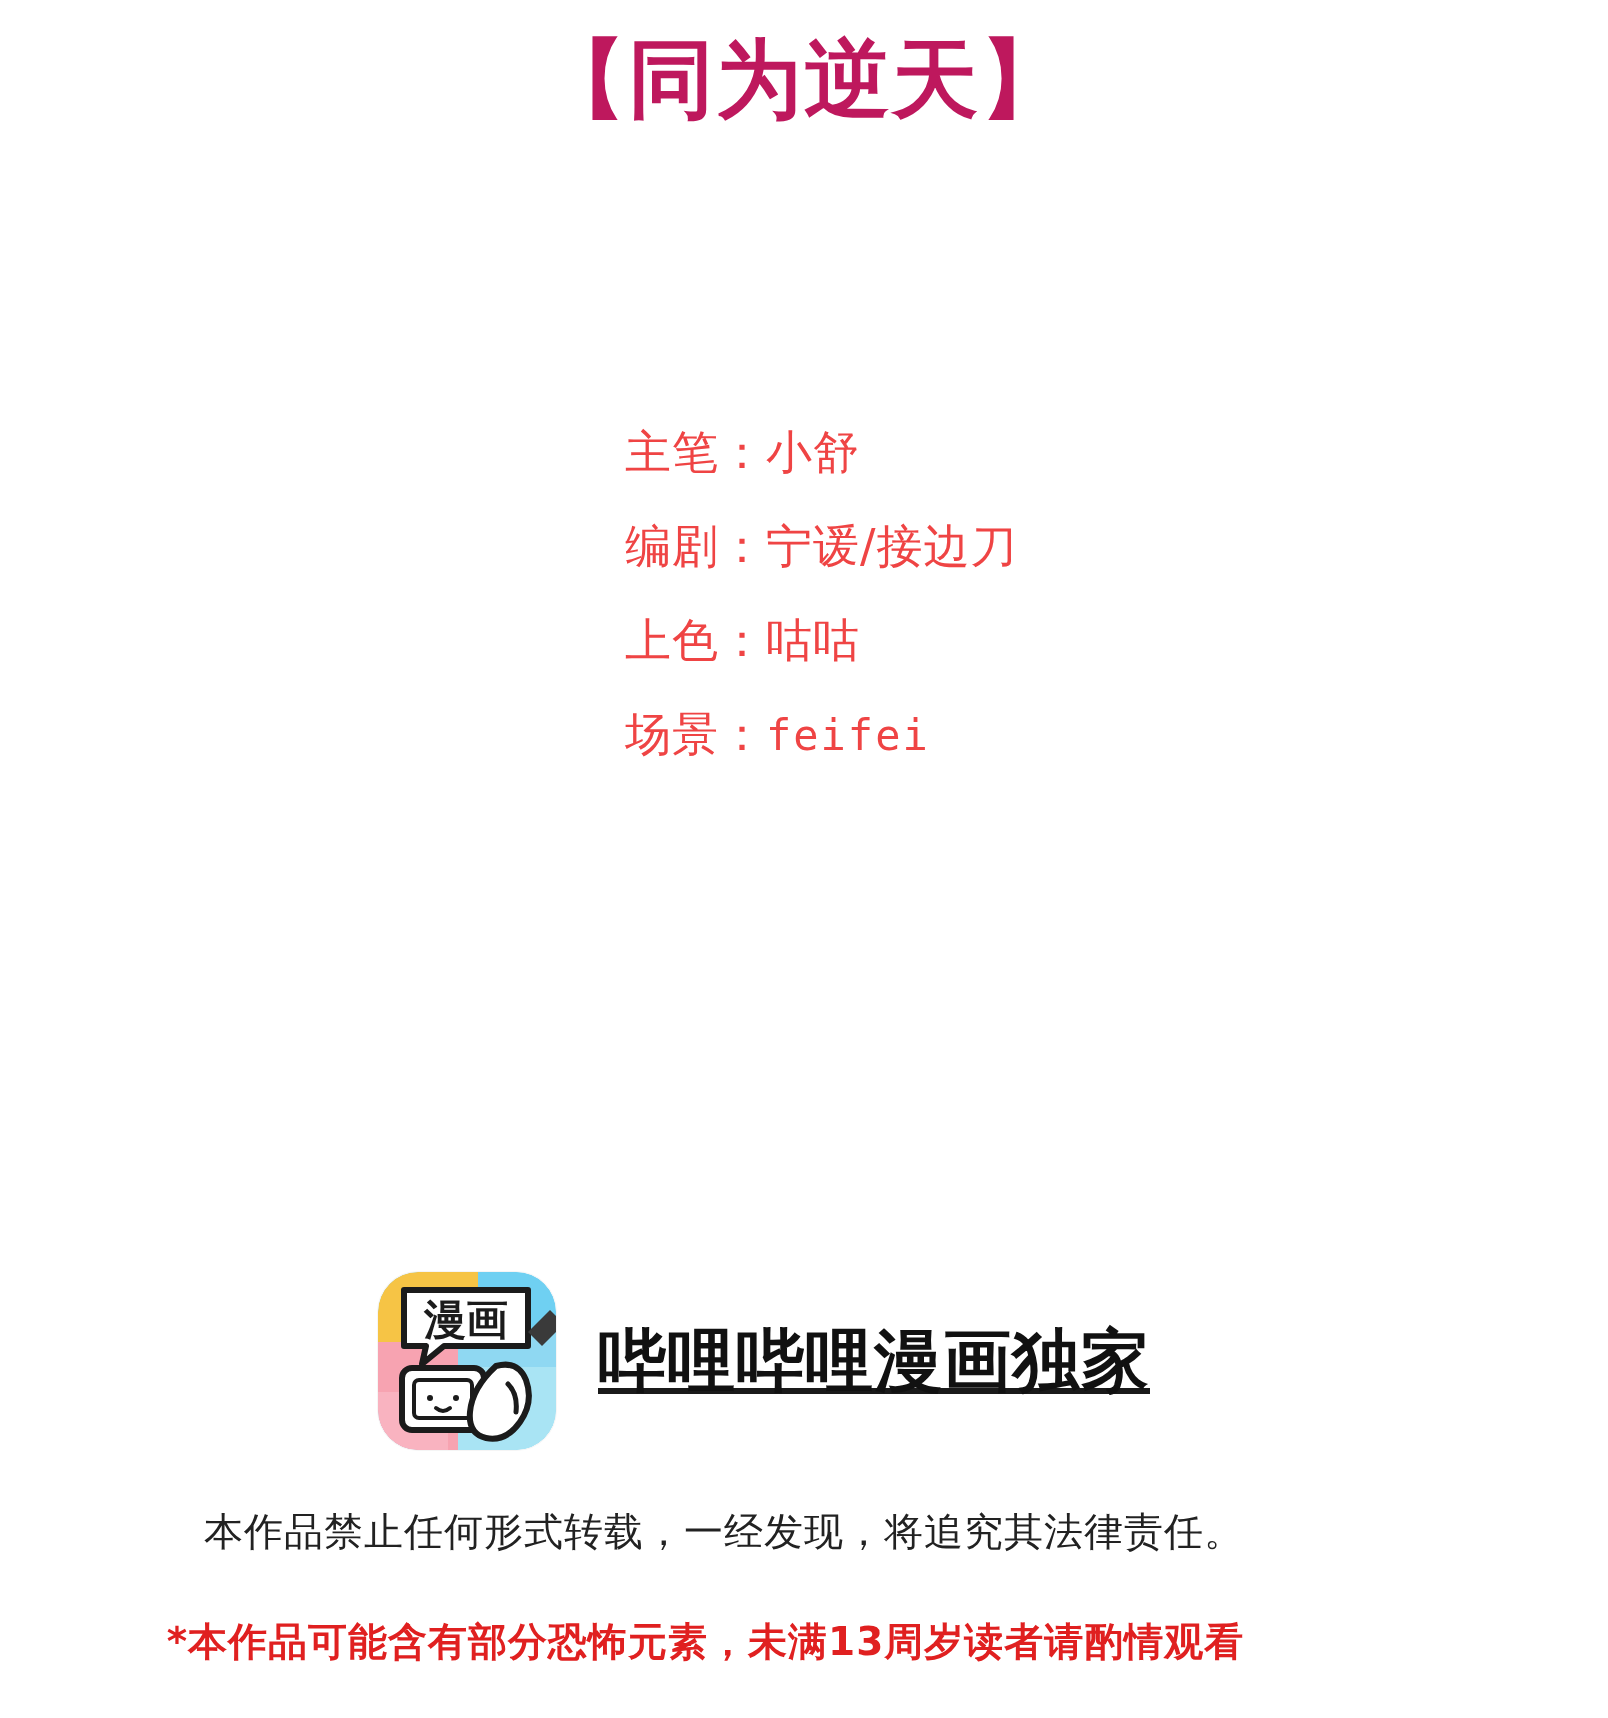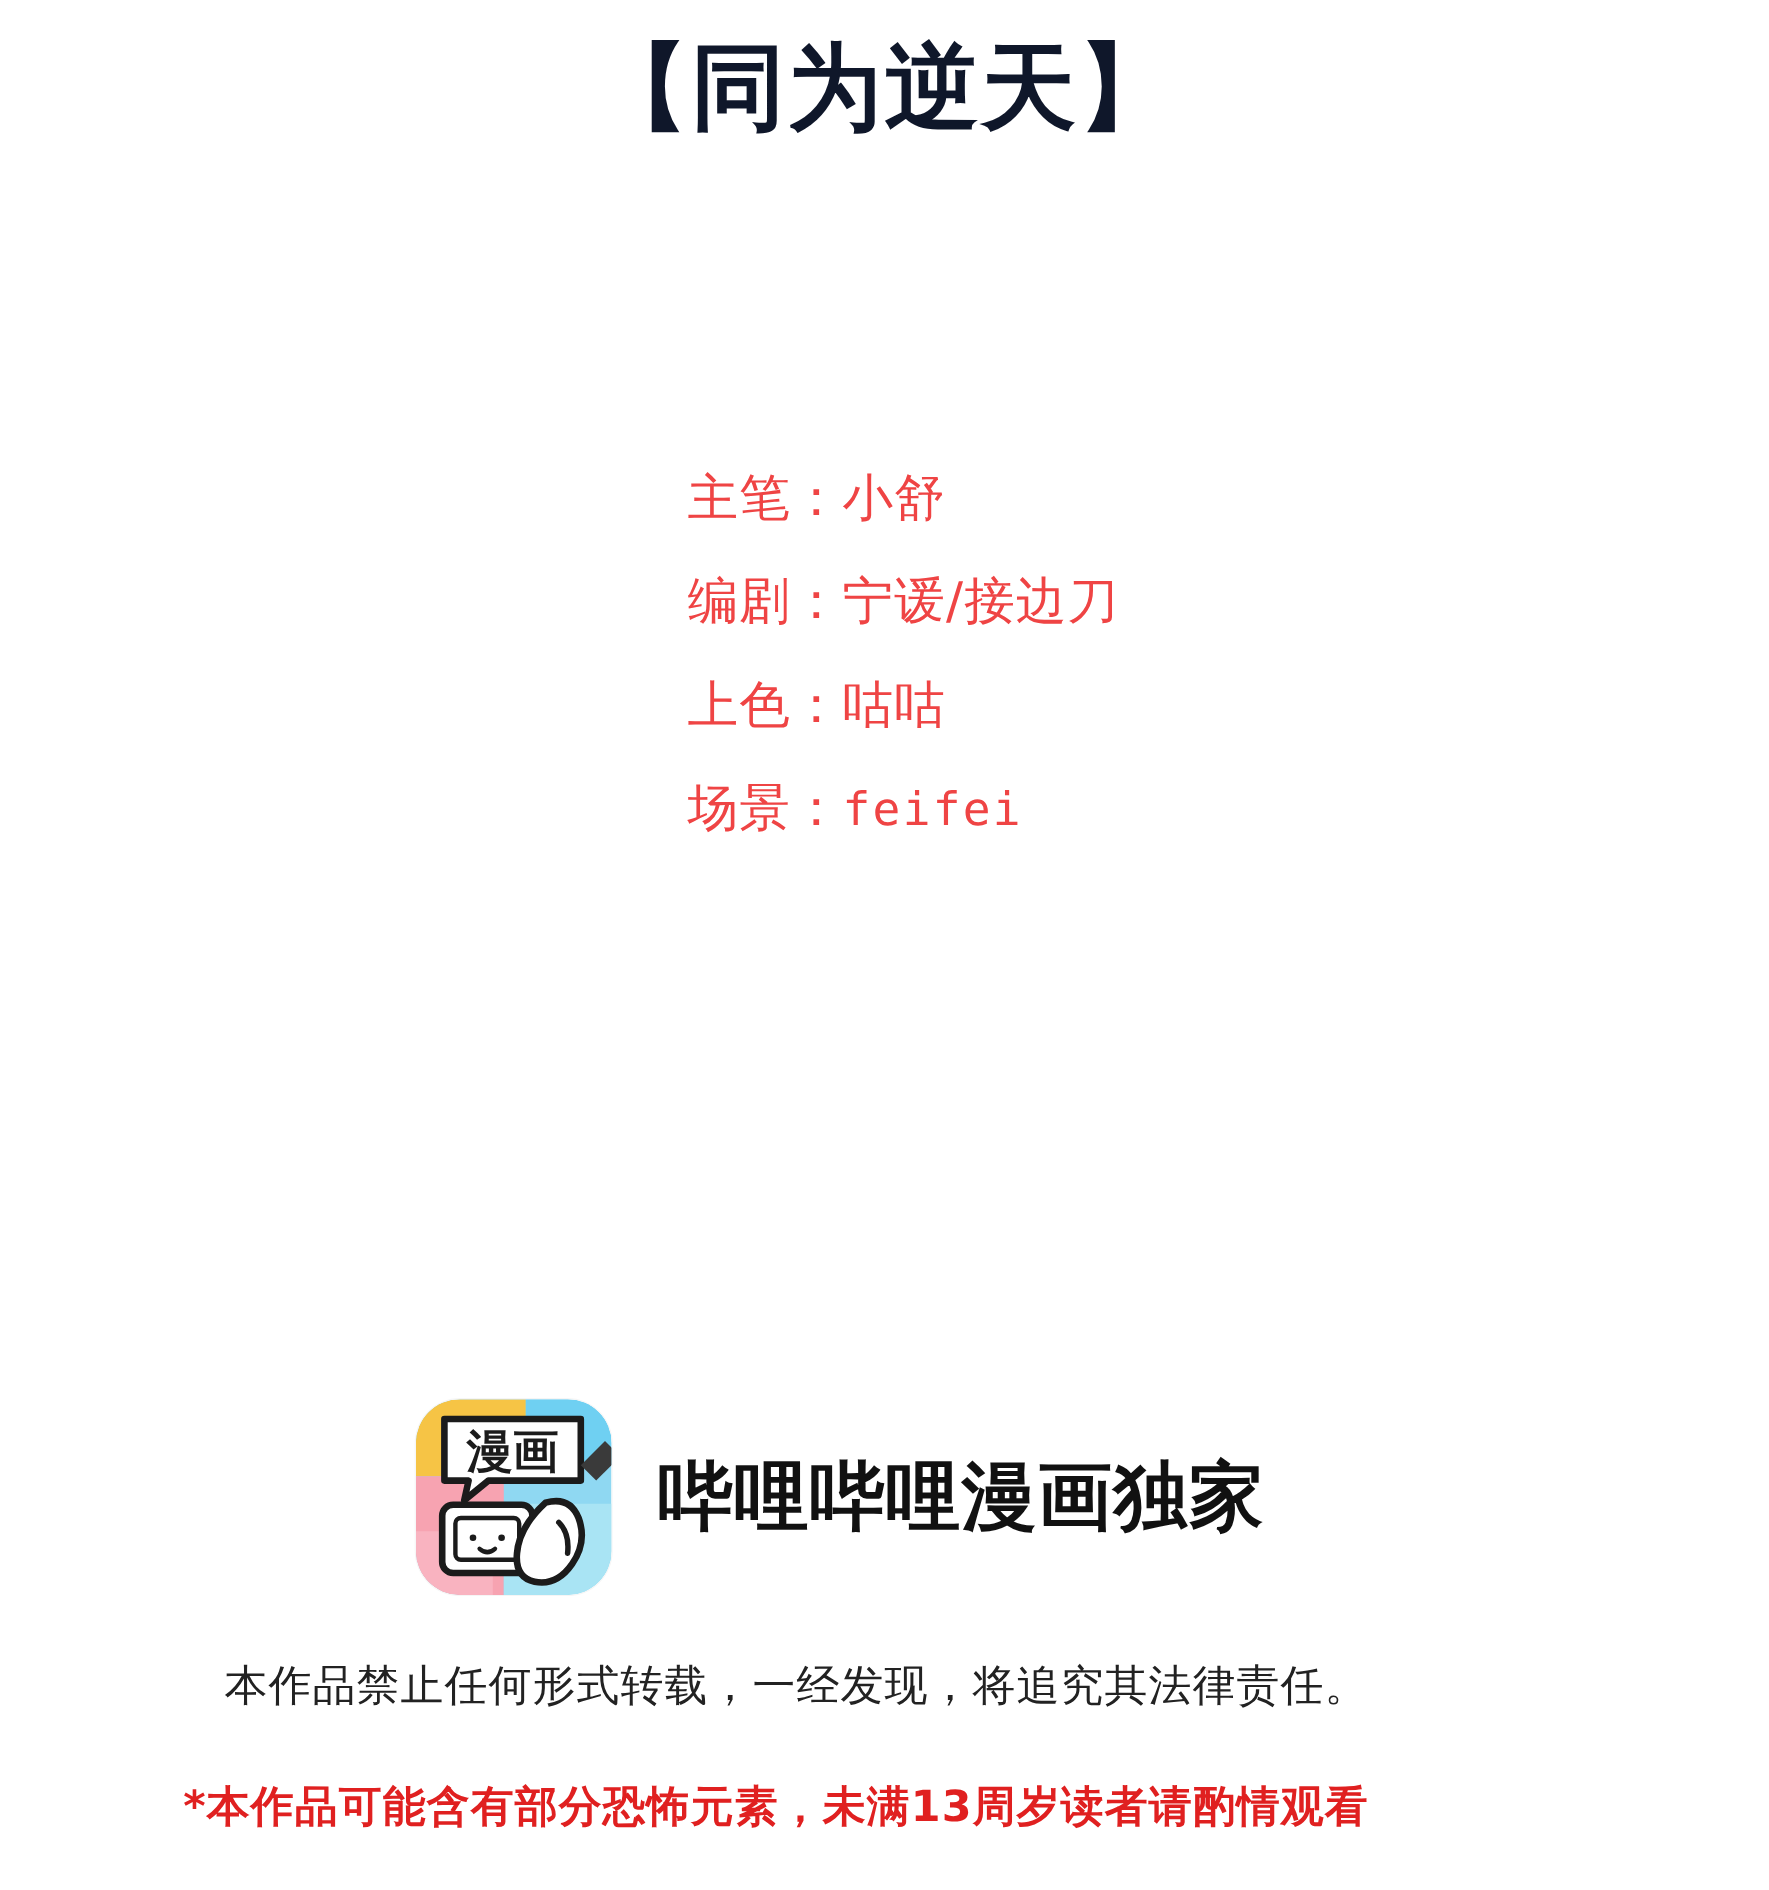--- a/index.html
+++ b/index.html
@@ -27,21 +27,21 @@
   .title {
     position: absolute;
     top: 22px;
     left: 0;
     width: 1608px;
     text-align: center;
     font-family: "DejaVu Sans", "Liberation Sans", sans-serif;
     font-weight: bold;
     font-size: 86px;
     letter-spacing: 2px;
-    color: #0f172a;
+    color: #be185d;
     white-space: nowrap;
   }
 
   
   .credits {
     position: absolute;
     left: 625px;
     top: 405px;
     width: 760px;
   }
@@ -65,20 +65,21 @@
     letter-spacing: 2px;
   }
 
   
   .brand {
     position: absolute;
     left: 378px;
     top: 1272px;
     display: flex;
     align-items: center;
+    text-decoration: underline;
   }
   .brand-logo {
     width: 178px;
     height: 178px;
     border-radius: 40px;
     overflow: hidden;
     position: relative;
     flex: none;
     box-shadow: 0 0 0 1px rgba(0,0,0,0.04);
   }

